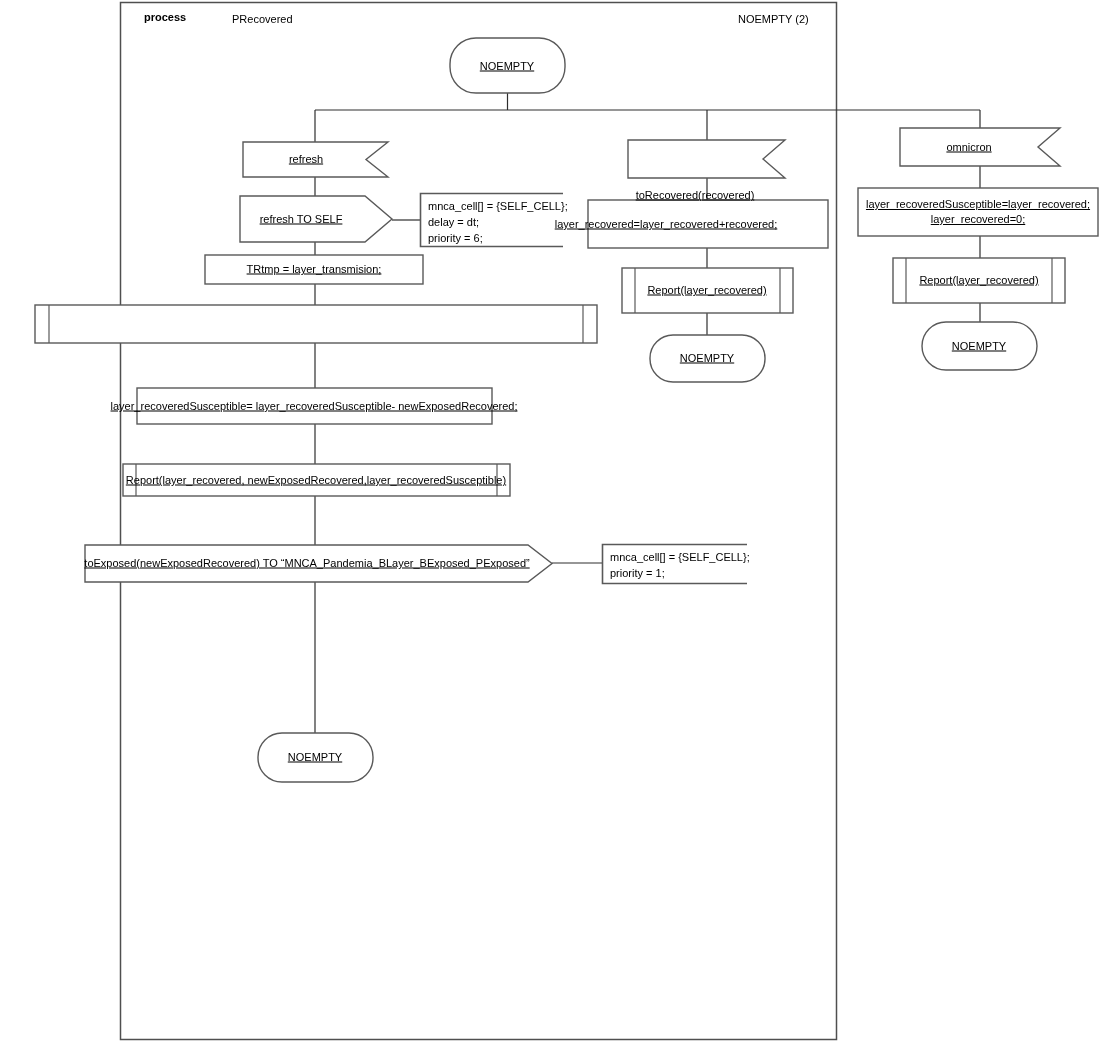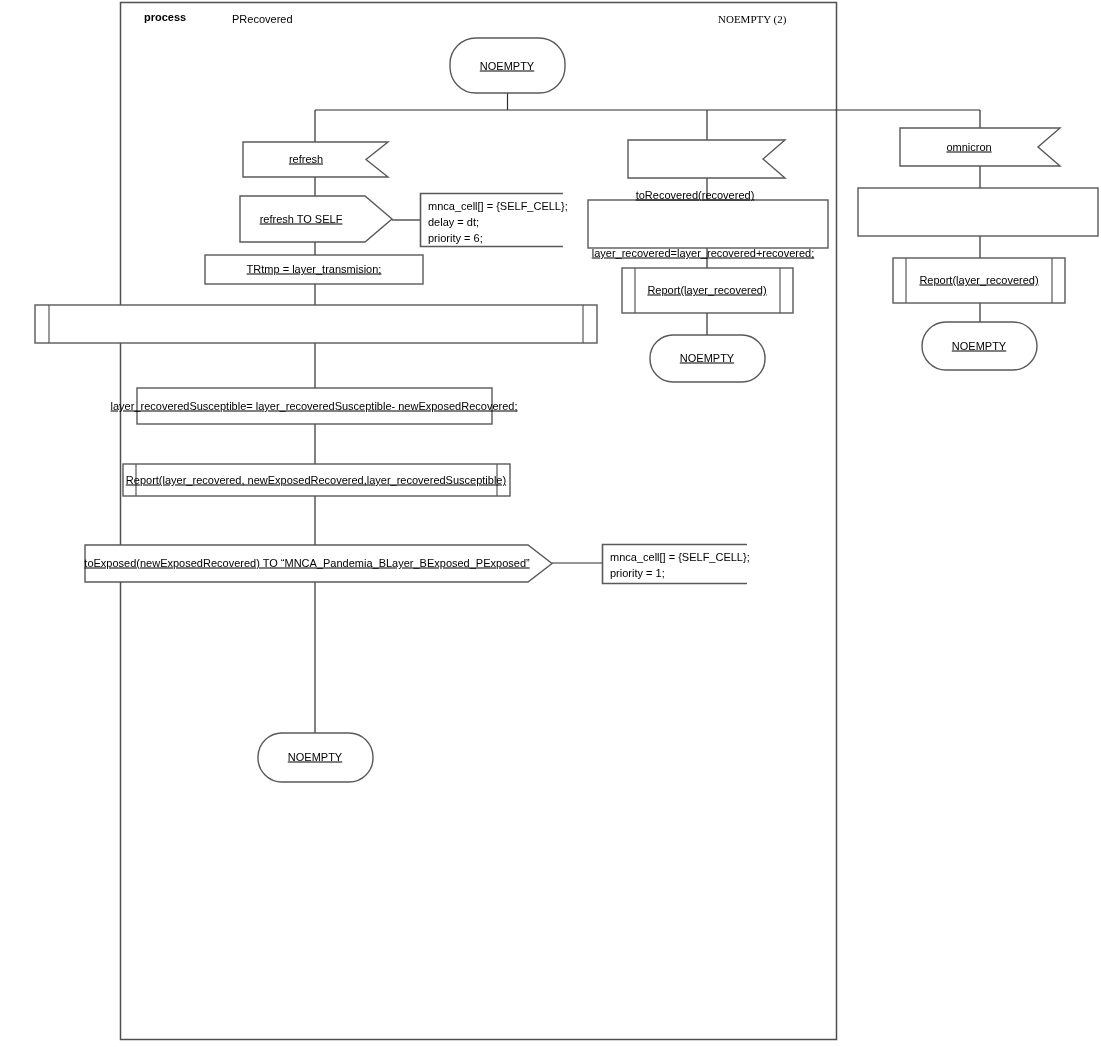--- a/index.html
+++ b/index.html
@@ -77,39 +77,41 @@
     <polygon class="shape" points="900,128 1060,128 1038,147 1060,166 900,166"></polygon>
     <rect class="shape" x="858" y="188" width="240" height="48"></rect>
     <rect class="shape" x="893" y="258" width="172" height="45"></rect>
     <line class="bar" x1="906" y1="258" x2="906" y2="303"></line>
     <line class="bar" x1="1052" y1="258" x2="1052" y2="303"></line>
     <rect class="shape" x="922" y="322" width="115" height="48" rx="24" ry="24"></rect>
   </svg>
 
   <div class="lbl bold" style="left:144px; top:11px;">process</div>
   <div class="lbl" style="left:204px; top:13px;padding-left:28px;">PRecovered</div>
-  <div class="lbl" style="left:718px; top:13px;font-family:Liberation Serif, serif;">NOEMPTY (2)</div>
+  <div class="lbl" style="left:738px; top:13px;">NOEMPTY (2)</div>
 
   <div class="lbl c" style="left:507px; top:66px;">NOEMPTY</div>
 
   <div class="lbl c" style="left:306px; top:159px;">refresh</div>
   <div class="lbl c" style="left:301px; top:219px;">refresh TO SELF</div>
   <div class="lbl cm" style="left:428px; top:198px;">mnca_cell[] = {SELF_CELL};
 delay = dt;
 priority = 6;</div>
   <div class="lbl c" style="left:314px; top:269px;">TRtmp = layer_transmision;</div>
   <div class="lbl c" style="left:314px; top:406px;">layer_recoveredSusceptible= layer_recoveredSusceptible- newExposedRecovered;</div>
   <div class="lbl c" style="left:316px; top:480px;">Report(layer_recovered, newExposedRecovered,layer_recoveredSusceptible)</div>
   <div class="lbl c" style="left:307px; top:563px;">toExposed(newExposedRecovered) TO “MNCA_Pandemia_BLayer_BExposed_PExposed”</div>
   <div class="lbl cm" style="left:610px; top:549px;">mnca_cell[] = {SELF_CELL};
 priority = 1;</div>
   <div class="lbl c" style="left:315px; top:757px;">NOEMPTY</div>
 
   <div class="lbl c" style="left:695px; top:159px;margin-top:36px;">toRecovered(recovered)</div>
-  <div class="lbl c" style="left:703px; top:224px;margin-top:29px;">layer_recovered=layer_recovered+recovered;</div>
+  <div class="lbl c" style="left:666px; top:224px;">layer_recovered=layer_recovered+recovered;</div>
   <div class="lbl c" style="left:707px; top:290px;">Report(layer_recovered)</div>
   <div class="lbl c" style="left:707px; top:358px;">NOEMPTY</div>
 
   <div class="lbl c" style="left:969px; top:147px;">omnicron</div>
+  <div class="lbl c ml" style="left:978px; top:212px;">layer_recoveredSusceptible=layer_recovered;
+layer_recovered=0;</div>
   <div class="lbl c" style="left:979px; top:280px;">Report(layer_recovered)</div>
   <div class="lbl c" style="left:979px; top:346px;">NOEMPTY</div>
 
 </div>
 
 </body></html>

